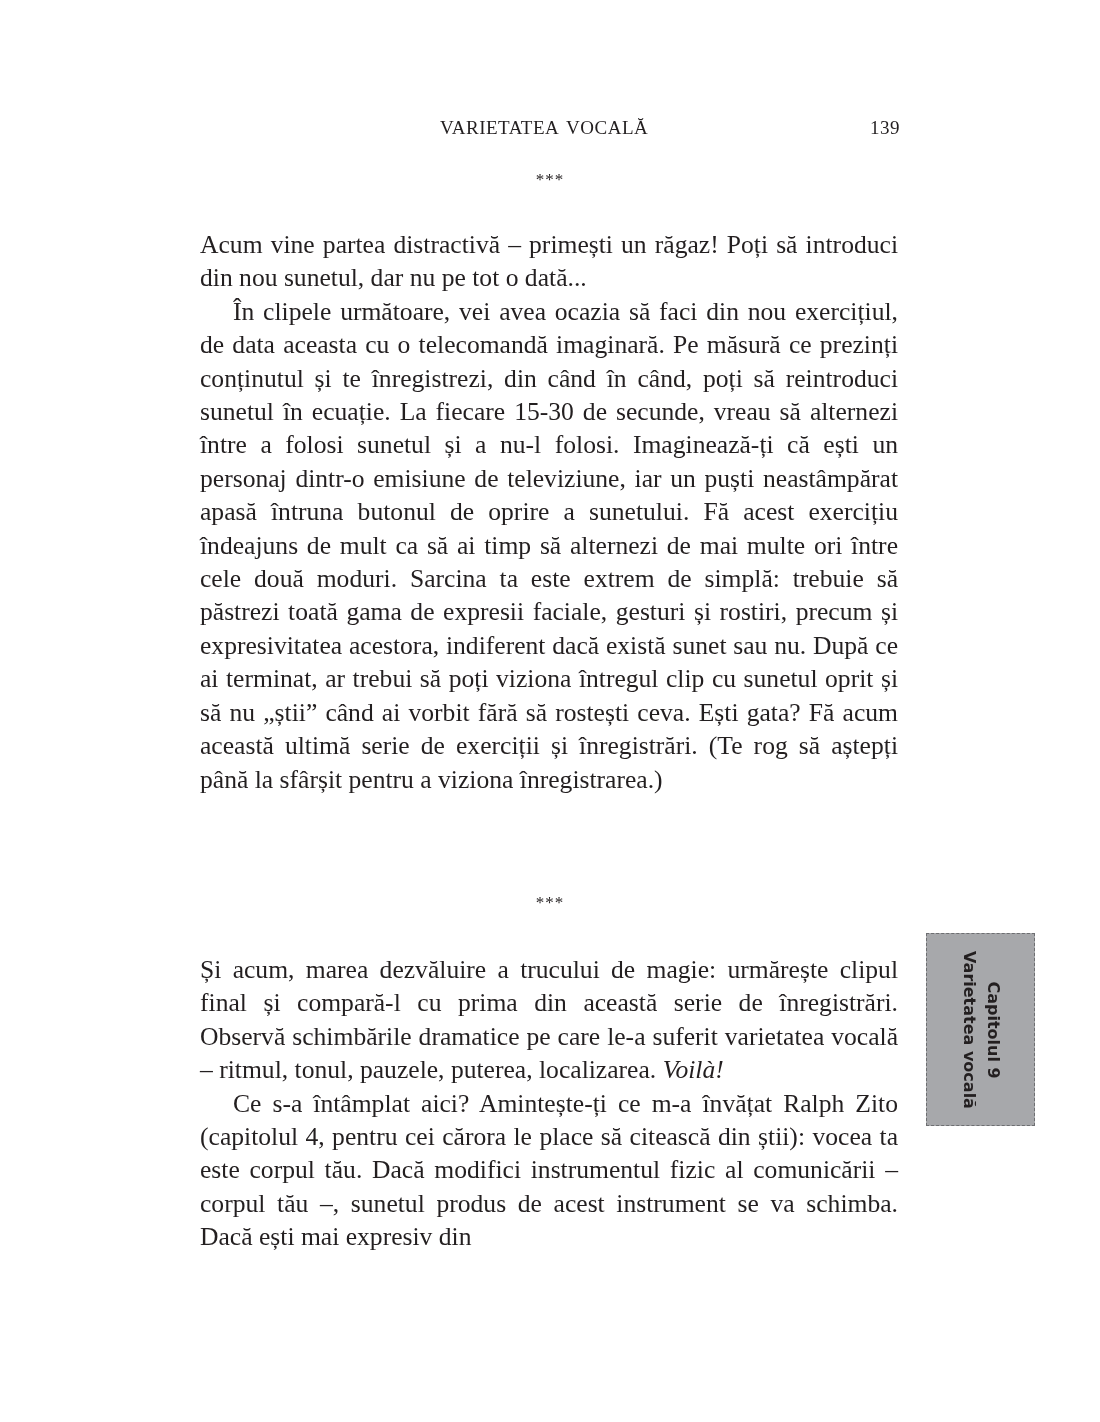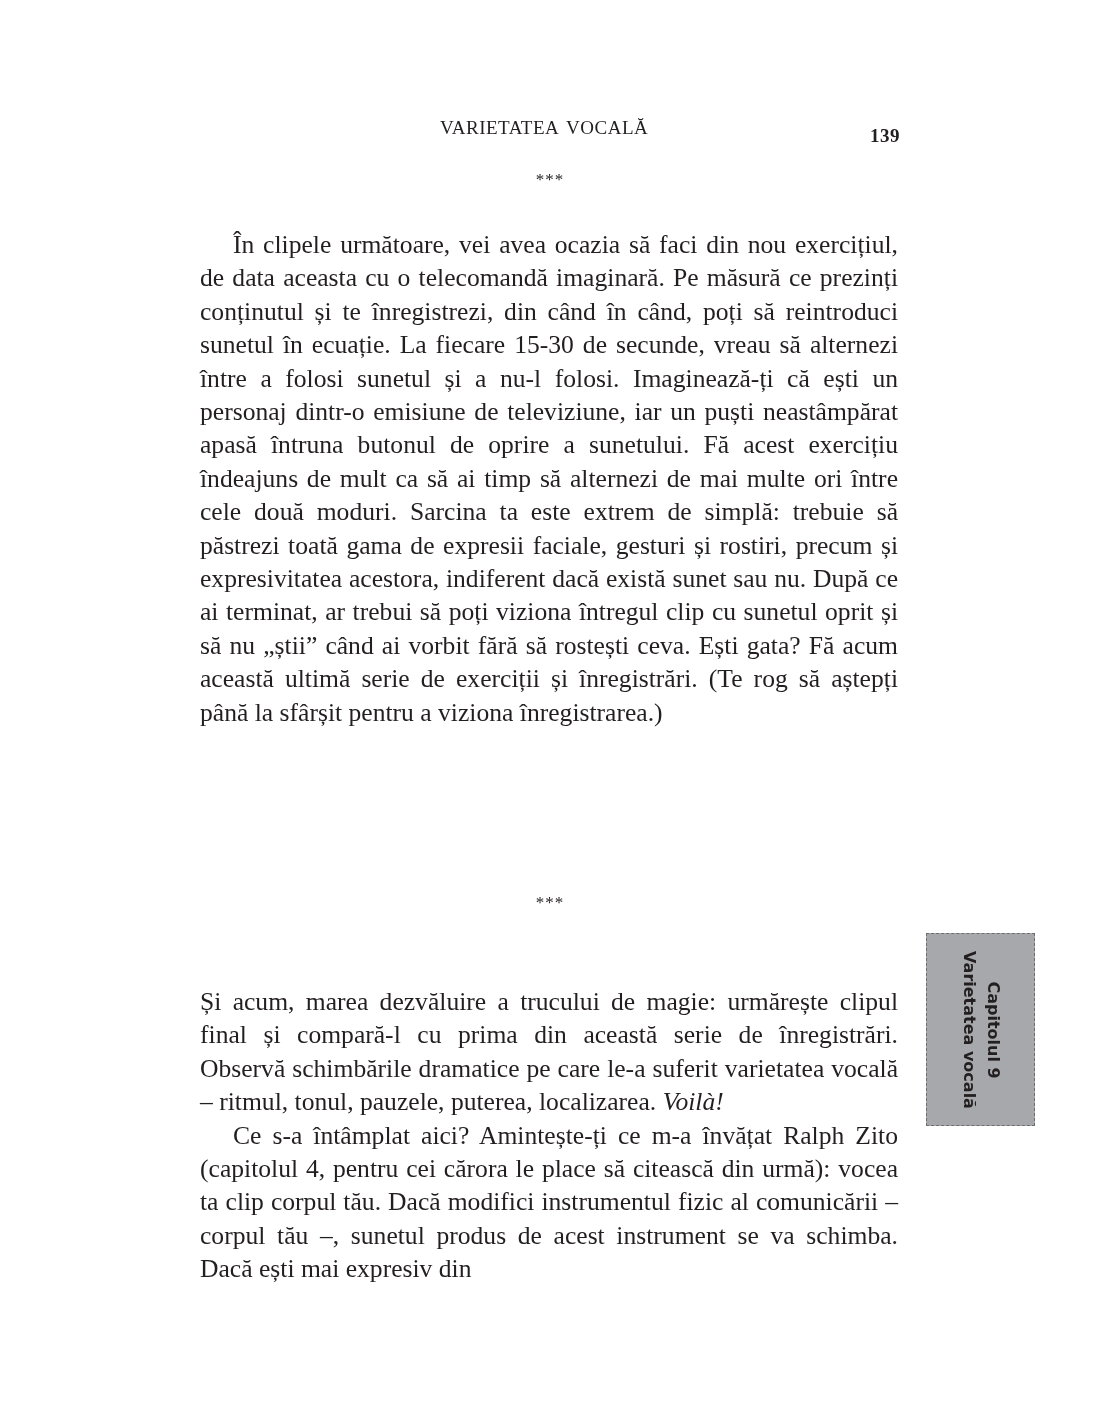--- a/index.html
+++ b/index.html
@@ -26,22 +26,21 @@
     }
     .running-title {
       position: absolute;
       left: 0;
       top: 0;
       word-spacing: 3px;
     }
     .page-number {
       position: absolute;
       right: 0;
-      top: 8px;
-      font-weight: bold;
+      top: 0;
     }
     .separator {
       position: absolute;
       left: 0;
       width: 1100px;
       text-align: center;
       font-size: 17px;
       letter-spacing: 1px;
     }
     .sep-1 { top: 170px; left: 250px; width: 600px; }
@@ -56,21 +55,21 @@
       hyphens: manual;
     }
     .block p {
       margin: 0;
     }
     .block p.indent {
       text-indent: 33px;
       font-family: Liberation Serif, serif;
     }
     .block-1 { top: 228px; }
-    .block-2 { top: 953px; margin-top: 32px; }
+    .block-2 { top: 953px; }
     .side-tab {
       position: absolute;
       left: 926px;
       top: 933px;
       width: 109px;
       height: 193px;
       background: #a7a8ab;
       border: 1px dashed #6d6e71;
       box-sizing: border-box;
     }
@@ -96,28 +95,29 @@
 <body>
 
 <div class="running-head">
   <span class="running-title">VARIETATEA VOCALĂ</span>
   <span class="page-number">139</span>
 </div>
 
 <div class="separator sep-1">***</div>
 
 <div class="block block-1">
+  <p>Acum vine partea distractivă – primești un răgaz! Poți să introduci din nou sunetul, dar nu pe tot o dată...</p>
   <p class="indent">În clipele următoare, vei avea ocazia să faci din nou exercițiul, de data aceasta cu o telecomandă imaginară. Pe măsură ce prezinți conținutul și te înregistrezi, din când în când, poți să reintroduci sunetul în ecuație. La fiecare 15-30 de secunde, vreau să alternezi între a folosi sunetul și a nu-l folosi. Imaginează-ți că ești un personaj dintr-o emisiune de televiziune, iar un puști neastâmpărat apasă întruna butonul de oprire a sunetului. Fă acest exercițiu îndeajuns de mult ca să ai timp să alternezi de mai multe ori între cele două moduri. Sarcina ta este extrem de sim­plă: trebuie să păstrezi toată gama de expresii faciale, gesturi și rostiri, precum și expresivitatea acestora, indi­ferent dacă există sunet sau nu. După ce ai terminat, ar trebui să poți viziona întregul clip cu sunetul oprit și să nu „știi” când ai vorbit fără să rostești ceva. Ești gata? Fă acum această ultimă serie de exerciții și înregistrări. (Te rog să aștepți până la sfârșit pentru a viziona înregistrarea.)</p>
 </div>
 
 <div class="separator sep-2">***</div>
 
 <div class="block block-2">
   <p><span>Și acum, marea dezvăluire a trucului de magie: urmărește clipul final și compară-l cu prima din această serie de înre­gistrări. Observă schimbările dramatice pe care le-a suferit varietatea vocală – ritmul, tonul, pauzele, puterea, locali­zarea. </span><em>Voilà!</em></p>
-  <p class="indent">Ce s-a întâmplat aici? Amintește-ți ce m-a învățat Ralph Zito (capitolul 4, pentru cei cărora le place să citească din urmă): vocea ta clip corpul tău. Dacă modifici instrumen­tul fizic al comunicării – corpul tău –, sunetul produs de acest instrument se va schimba. Dacă ești mai expresiv din</p>
+  <p class="indent">Ce s-a întâmplat aici? Amintește-ți ce m-a învățat Ralph Zito (capitolul 4, pentru cei cărora le place să citească din știi): vocea ta este corpul tău. Dacă modifici instrumen­tul fizic al comunicării – corpul tău –, sunetul produs de acest instrument se va schimba. Dacă ești mai expresiv din</p>
 </div>
 
 <div class="side-tab">
   <div class="side-tab-inner">
     <div>Capitolul 9</div>
     <div>Varietatea vocală</div>
   </div>
 </div>
 
 </body></html>

